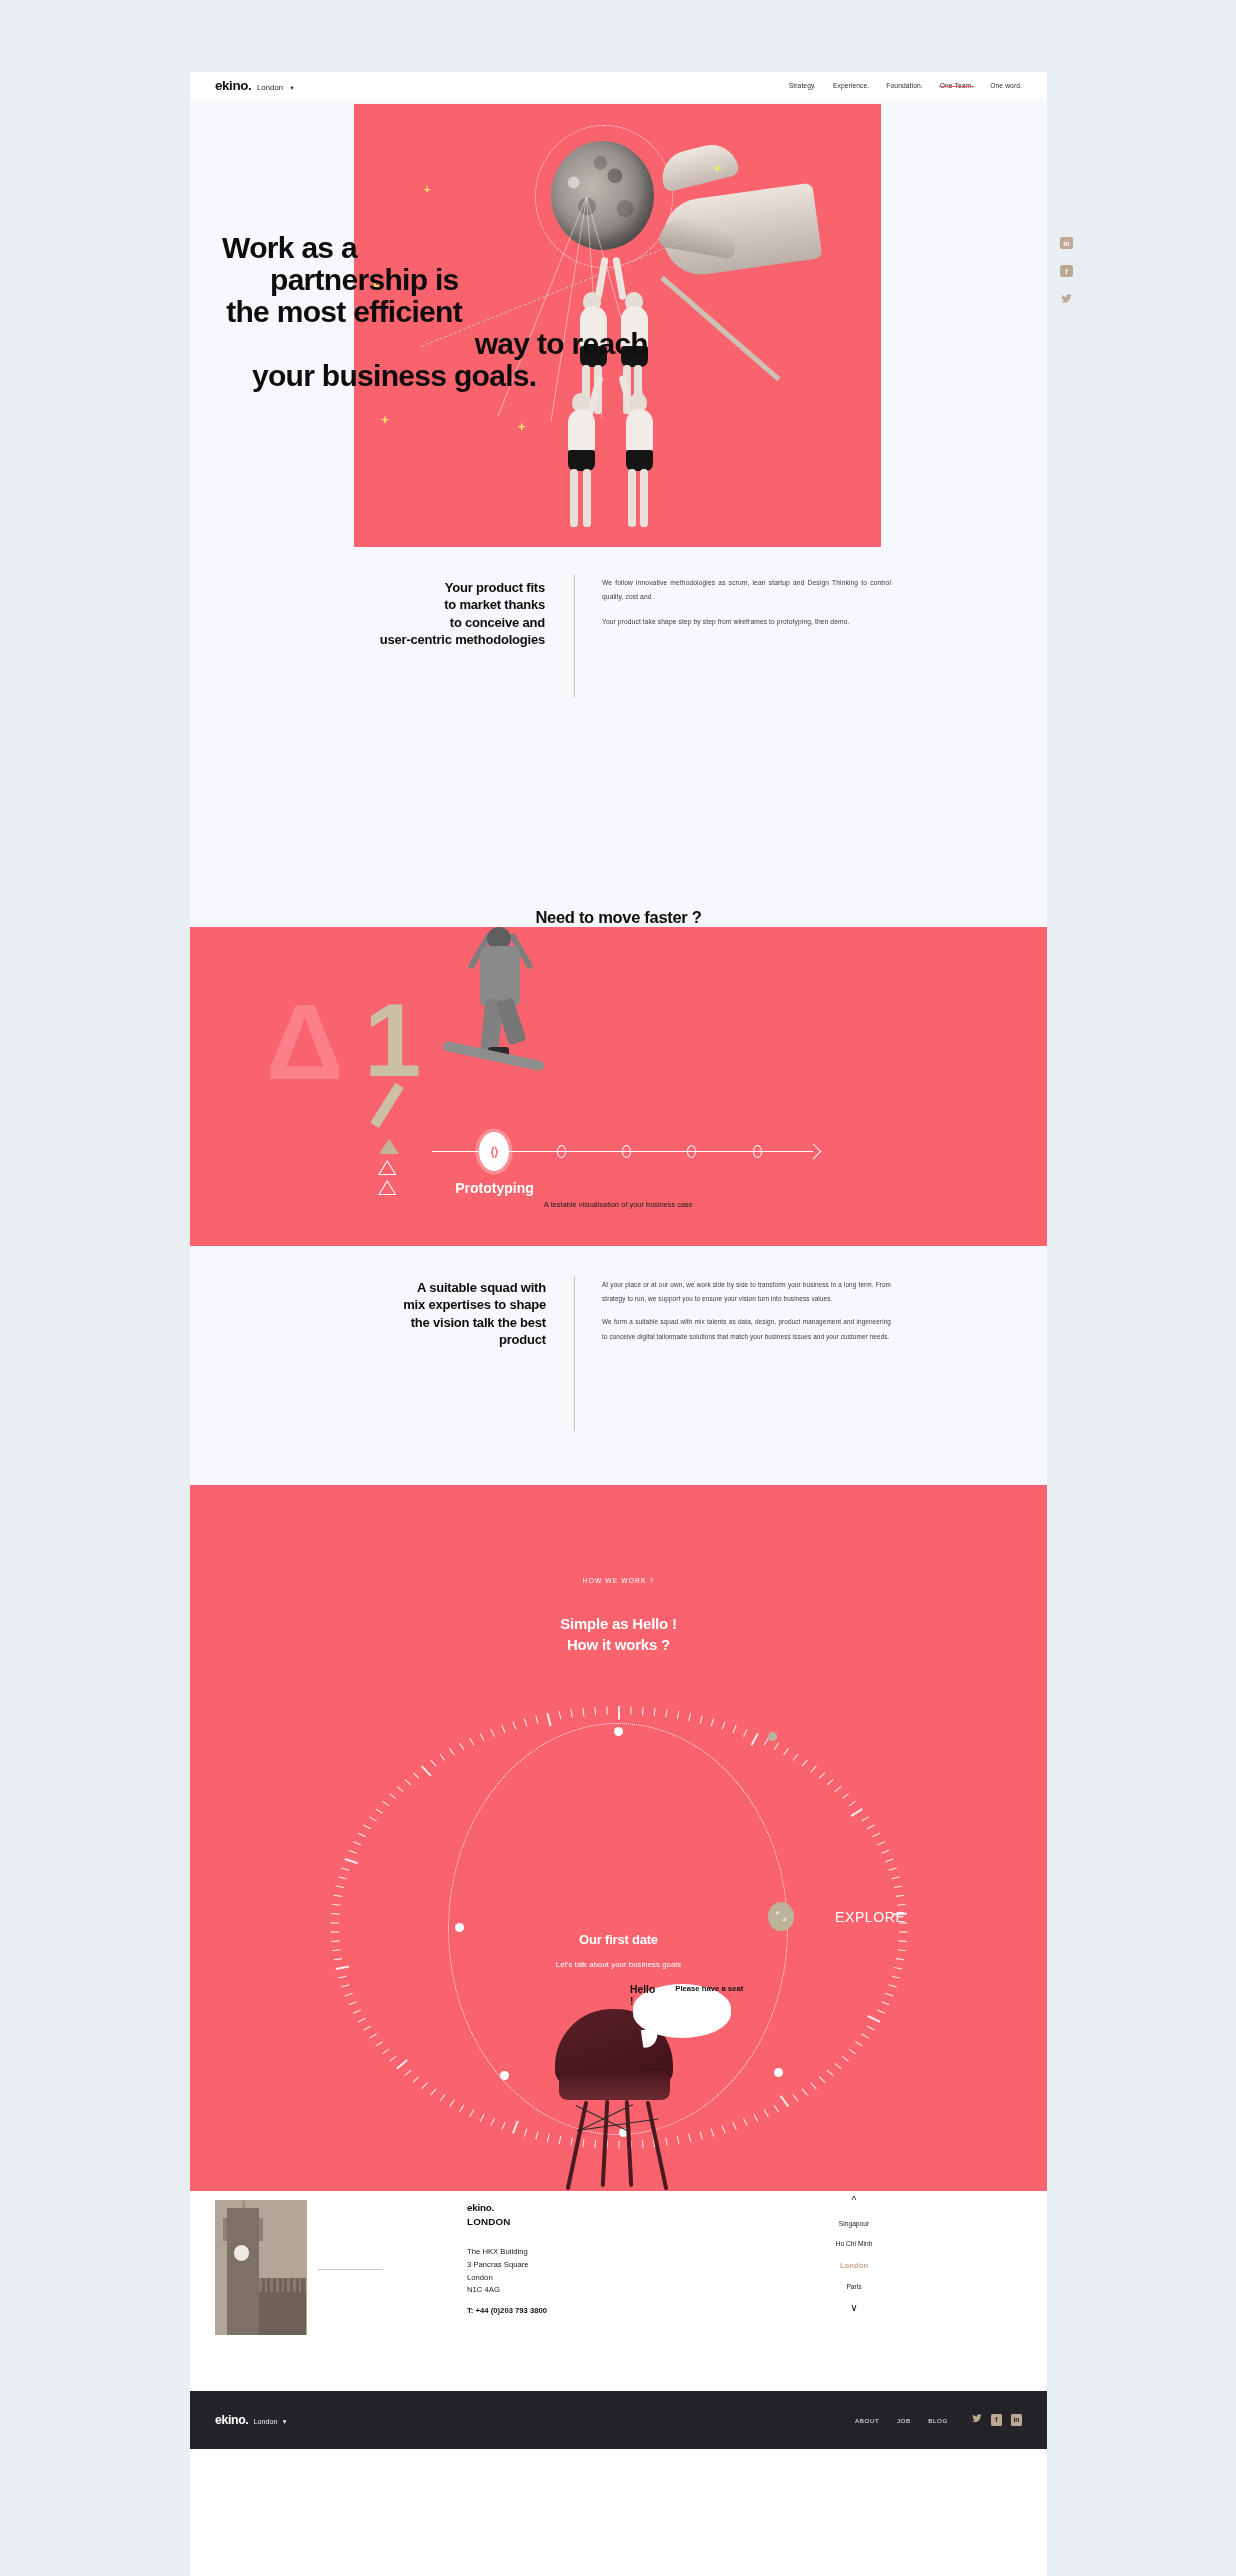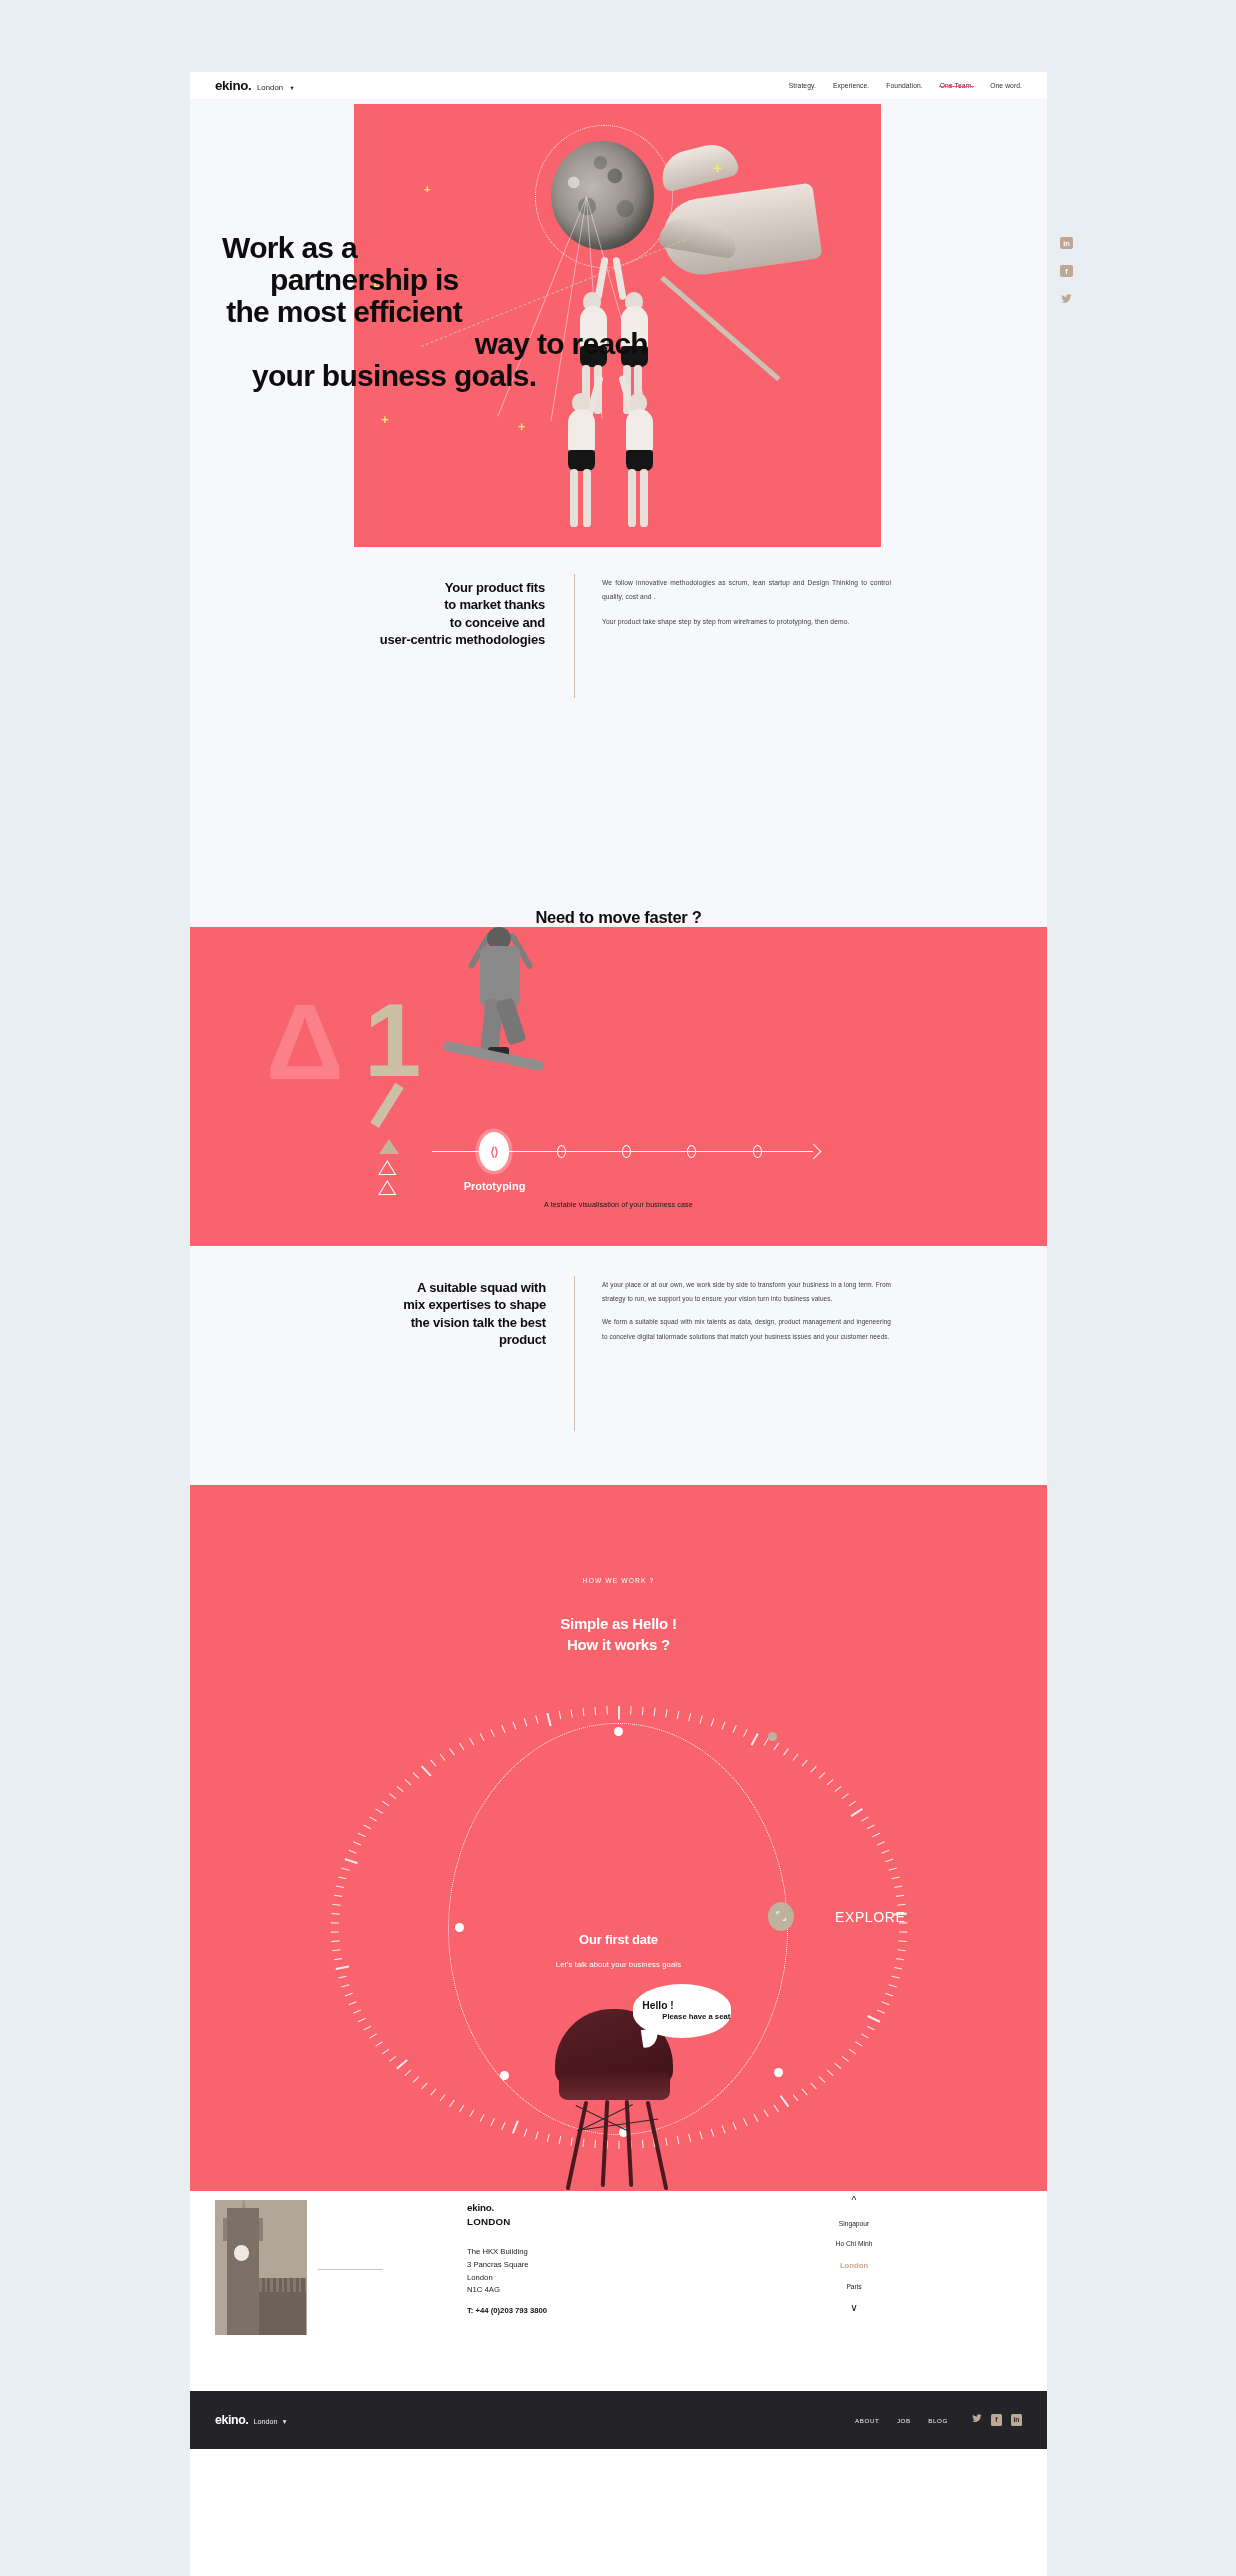--- a/index.html
+++ b/index.html
@@ -180,21 +180,21 @@
   }
   .tl-active {
     position:absolute; left:289px; top:4.1px; width:30px; height:39px;
     background:#fff; border-radius:50%;
     box-shadow:0 0 0 3.6px rgba(255,255,255,.28);
     display:flex; align-items:center; justify-content:center;
     color:#f8636d; font-size:12px; font-weight:bold; letter-spacing:-1px;
   }
   .tl-label {
     position:absolute; left:258px; top:52px; width:93px; text-align:center;
-    font-size:11px; font-weight:bold; color:#ffffff;
+    font-size:14px; font-weight:bold; color:#ffffff;
   }
   .band-caption {
     position:absolute; left:0; top:273px; width:857px; text-align:center;
     font-size:7.2px; color:#171717; letter-spacing:0.1px;
   }
 
   
   .sec-squad { position:absolute; left:0; top:1175px; width:857px; height:238px; background:#f7f8fc; }
   .squad-left {
     position:absolute; left:129px; top:32px; width:227px;
@@ -254,21 +254,21 @@
   }
   .chair-seat {
     position:absolute; left:14.4px; top:72px; width:111px; height:29px;
     background:linear-gradient(180deg,#4a161d,#6c2a31); border-radius:8.2px;
   }
   .chair-leg { position:absolute; width:4.1px; background:#4b1a20; border-radius:2.1px; }
   .chair-wire { position:absolute; background:#2a2a2a; height:1px; transform-origin:0 0;}
   .bubble {
     position:absolute; left:443px; top:1912px; width:98px; height:54px;
     background:#ffffff; border-radius:50%/46%; z-index:8;
-    display:flex; flex-direction:column; align-items:flex-start;
+    display:flex; flex-direction:row; align-items:flex-start;
     justify-content:center; padding-left:9.3px;
   }
   .bubble::after {
     content:""; position:absolute; left:9.3px; bottom:-8.2px; width:15.5px; height:17.5px;
     background:#fff; border-radius:0 0 80% 10%; transform:rotate(-8deg);
   }
   .bubble-l1 { font-size:10.3px; font-weight:bold; color:#111; line-height:1.15; position:relative; z-index:2;}
   .bubble-l2 { font-size:7.7px; font-weight:bold; color:#111; line-height:1.3; position:relative; z-index:2; white-space:nowrap;padding-left:20px;}
 
   

